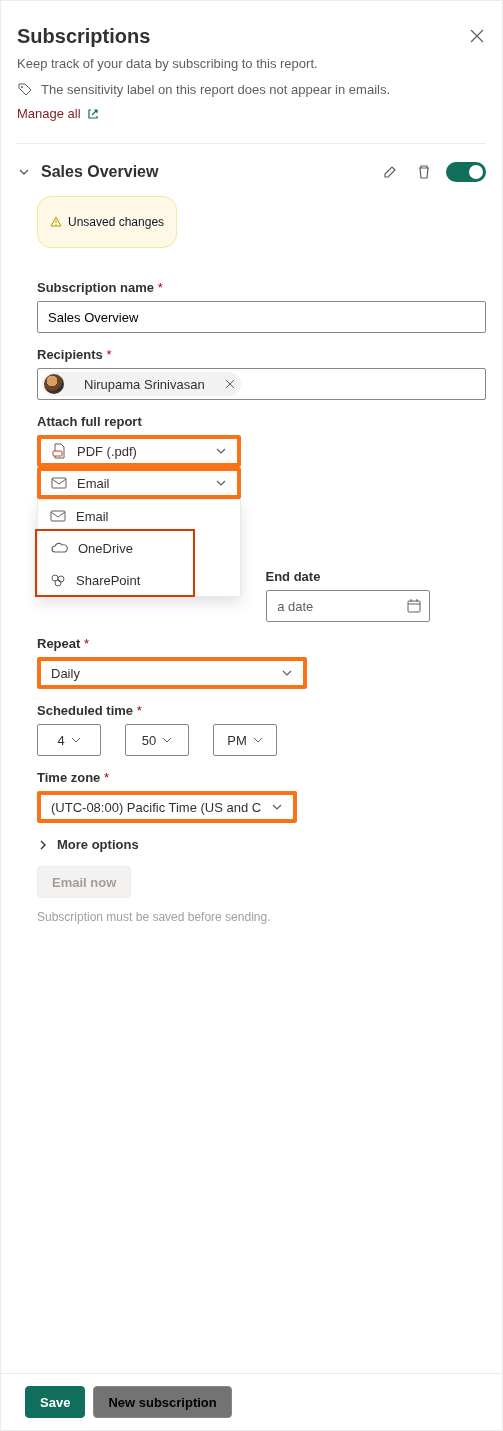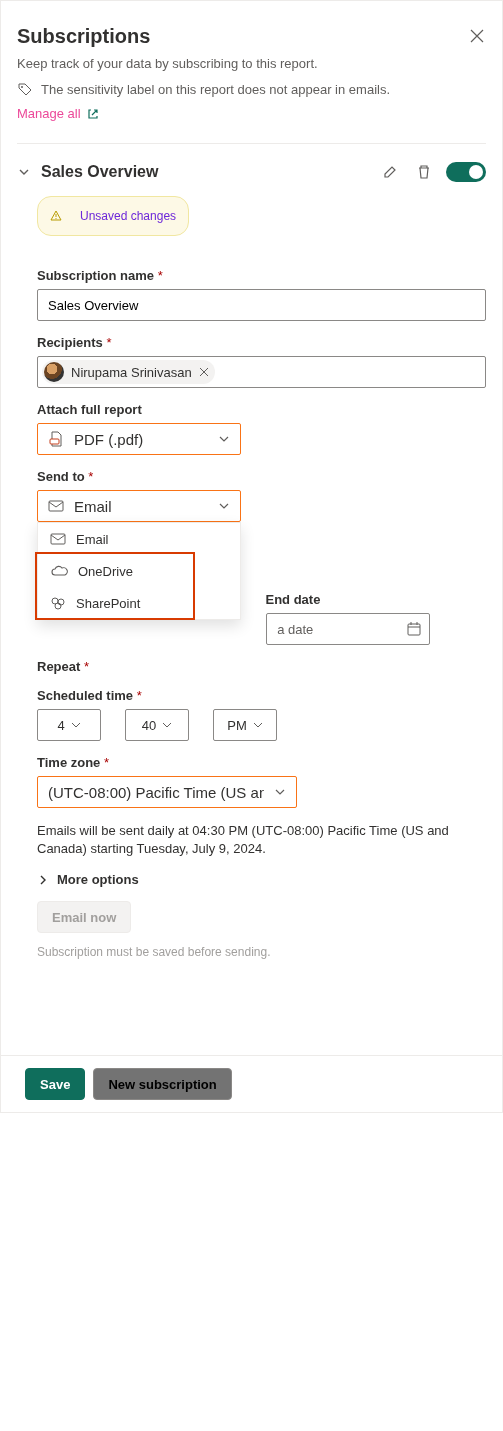--- a/index.html
+++ b/index.html
@@ -1,41 +1,41 @@
 <!DOCTYPE html>
 <html><head>
 <meta charset="utf-8">
 <style>
   * { box-sizing: border-box; }
   html, body { margin: 0; padding: 0; font-family: "Segoe UI", -apple-system, sans-serif; font-size: 14px; color: #323130; background: #fff; }
-  .panel { width: 503px; height: 1113px; border: 1px solid #edebe9; position: relative; display: flex; flex-direction: column; }
+  .panel { width: 503px; height: 1431px; border: 1px solid #edebe9; position: relative; display: flex; flex-direction: column; }
   .panel-body { padding: 16px 16px 0 16px; flex: 1; overflow: hidden; }
   .panel-footer { border-top: 1px solid #edebe9; padding: 12px 24px; display: flex; gap: 8px; }
   h1 { font-size: 20px; font-weight: 600; margin: 8px 0 8px 0; }
   .close-x { position: absolute; top: 28px; right: 18px; cursor: pointer; color: #605e5c; }
   .subtext { font-size: 13px; color: #605e5c; margin: 2px 0 10px 0; }
   .sens-row { display: flex; align-items: center; gap: 8px; font-size: 13px; color: #605e5c; margin-bottom: 8px; }
-  .manage-link { color: #ec4899; font-size: 13px; display: inline-flex; align-items: center; gap: 6px; margin-bottom: 14px; cursor: pointer; }
+  .manage-link { color: #7f1d1d; font-size: 13px; display: inline-flex; align-items: center; gap: 6px; margin-bottom: 14px; cursor: pointer; }
   .divider { border: none; border-top: 1px solid #edebe9; margin: 8px 0 16px 0; }
   .section-head { display: flex; align-items: center; gap: 10px; }
   .section-head .title { font-size: 16px; font-weight: 600; flex: 1; }
   .section-head .chev { color: #605e5c; }
   .icon-btn { width: 24px; height: 24px; display: inline-flex; align-items: center; justify-content: center; color: #605e5c; cursor: pointer; }
   .toggle { width: 40px; height: 20px; border-radius: 10px; background: #0f6e5c; position: relative; cursor: pointer; }
   .toggle .knob { width: 14px; height: 14px; border-radius: 50%; background: #fff; position: absolute; top: 3px; right: 3px; }
   .form-block { margin-left: 20px; margin-top: 12px; position: relative; }
-  .unsaved { display: inline-flex; align-items: center; gap: 18px; background: #fdf9e6; border: 1px solid #f1e7a1; color: #6d28d9; font-size: 12px; padding: 12px 12px; border-radius: 14px; margin-bottom: 18px; }
+  .unsaved { display: inline-flex; align-items: center; gap: 6px; background: #fdf9e6; border: 1px solid #f1e7a1; color: #0f172a; font-size: 12px; padding: 18px 12px; border-radius: 14px; margin-bottom: 18px; }
   .label { font-size: 13px; font-weight: 600; margin: 14px 0 6px 0; }
   .req { color: #a80000; font-weight: 400; }
   .txtinput { width: 100%; height: 32px; border: 1px solid #8a8886; padding: 0 10px; font-size: 13px; border-radius: 2px; }
   .chip-box { width: 100%; min-height: 32px; border: 1px solid #8a8886; border-radius: 2px; padding: 3px 4px; display: flex; align-items: center; }
-  .chip { display: inline-flex; align-items: center; background: #f3f2f1; border-radius: 12px; padding: 2px 6px 2px 2px; font-size: 13px; gap: 7px; }
+  .chip { display: inline-flex; align-items: center; background: #f3f2f1; border-radius: 12px; padding: 2px 6px 2px 2px; font-size: 13px; gap: 20px; }
   .chip .avatar { width: 20px; height: 20px; border-radius: 50%; background: radial-gradient(circle at 40% 35%, #d9a066 30%, #6b4423 31% 55%, #333 56%); }
   .chip .x { color: #605e5c; font-size: 12px; cursor: pointer; }
-  .dd { height: 32px; border: 1px solid #f97316; border-radius: 2px; display: flex; align-items: center; padding: 0 10px; font-size: 15px; gap: 10px; cursor: pointer; background: #fff; }
+  .dd { height: 32px; border: 4px solid #f97316; border-radius: 2px; display: flex; align-items: center; padding: 0 10px; font-size: 13px; gap: 10px; cursor: pointer; background: #fff; }
   .dd .spacer { flex:1; }
   .dd .chev { color: #605e5c; }
   .dd-sm { width: 204px; }
   .date-row { display: flex; gap: 8px; }
   .date-col { flex: 1; }
   .date-input { width: 164px; height: 32px; border: 1px solid #8a8886; border-radius: 2px; display: flex; align-items: center; padding: 0 8px; font-size: 13px; color: #605e5c; gap: 8px; }
   .date-input .spacer { flex:1; }
   .time-row { display: flex; gap: 24px; }
   .time-dd { height: 32px; width: 64px; border: 1px solid #8a8886; border-radius: 2px; display: flex; align-items: center; justify-content: center; gap: 6px; font-size: 13px; cursor: pointer; }
   .tz-dd { width: 260px; }
@@ -142,21 +142,20 @@
         </span>
         <span>PDF (.pdf)</span>
         <span class="spacer"></span>
         <span class="chev">
             <svg width="12" height="12" viewBox="0 0 12 12">
               <path d="M2 4 L6 8 L10 4" stroke="#605e5c" stroke-width="1.2" fill="none"></path>
             </svg>
           </span>
       </div>
 
-      <div class="label"><span>Send to</span> <span class="req">*</span></div>
       <div class="sendto-wrap">
         <div class="dd dd-sm">
           <span>
               <svg width="16" height="12" viewBox="0 0 16 12">
                 <rect x="1" y="1" width="14" height="10" rx="1" stroke="#605e5c" fill="none"></rect>
                 <path d="M1 2 L8 7 L15 2" stroke="#605e5c" fill="none"></path>
               </svg>
             </span>
           <span>Email</span>
           <span class="spacer"></span>
@@ -213,31 +212,40 @@
                   <line x1="1" y1="5" x2="13" y2="5" stroke="#605e5c"></line>
                   <line x1="4" y1="0" x2="4" y2="3" stroke="#605e5c"></line>
                   <line x1="10" y1="0" x2="10" y2="3" stroke="#605e5c"></line>
                 </svg>
               </span>
           </div>
         </div>
       </div>
 
       <div class="label"><span>Repeat</span> <span class="req">*</span></div>
+      <div class="dd" style="width:270px">
+        <span>Daily</span>
+        <span class="spacer"></span>
+        <span class="chev">
+            <svg width="12" height="12" viewBox="0 0 12 12">
+              <path d="M2 4 L6 8 L10 4" stroke="#605e5c" stroke-width="1.2" fill="none"></path>
+            </svg>
+          </span>
+      </div>
 
       <div class="label"><span>Scheduled time</span> <span class="req">*</span></div>
       <div class="time-row">
         <div class="time-dd">
           <span>4</span>
           <svg width="10" height="10" viewBox="0 0 10 10">
               <path d="M1 3 L5 7 L9 3" stroke="#605e5c" fill="none"></path>
             </svg>
         </div>
         <div class="time-dd">
-          <span>40</span>
+          <span>50</span>
           <svg width="10" height="10" viewBox="0 0 10 10">
               <path d="M1 3 L5 7 L9 3" stroke="#605e5c" fill="none"></path>
             </svg>
         </div>
         <div class="time-dd">
           <span>PM</span>
           <svg width="10" height="10" viewBox="0 0 10 10">
               <path d="M1 3 L5 7 L9 3" stroke="#605e5c" fill="none"></path>
             </svg>
         </div>
@@ -246,21 +254,20 @@
       <div class="label"><span>Time zone</span> <span class="req">*</span></div>
       <div class="dd tz-dd">
         <span style="white-space:nowrap;overflow:hidden;">(UTC-08:00) Pacific Time (US and Canada)</span>
         <span class="chev">
             <svg width="12" height="12" viewBox="0 0 12 12">
               <path d="M2 4 L6 8 L10 4" stroke="#605e5c" stroke-width="1.2" fill="none"></path>
             </svg>
           </span>
       </div>
 
-      <div class="summary">Emails will be sent daily at 04:30 PM (UTC-08:00) Pacific Time (US and Canada) starting Tuesday, July 9, 2024.</div>
 
       <div class="more-opts">
         <svg width="12" height="12" viewBox="0 0 12 12">
             <path d="M4 2 L8 6 L4 10" stroke="#323130" stroke-width="1.4" fill="none"></path>
           </svg>
         <span>More options</span>
       </div>
 
       <button class="btn btn-disabled">Email now</button>
       <div class="helper">Subscription must be saved before sending.</div>

